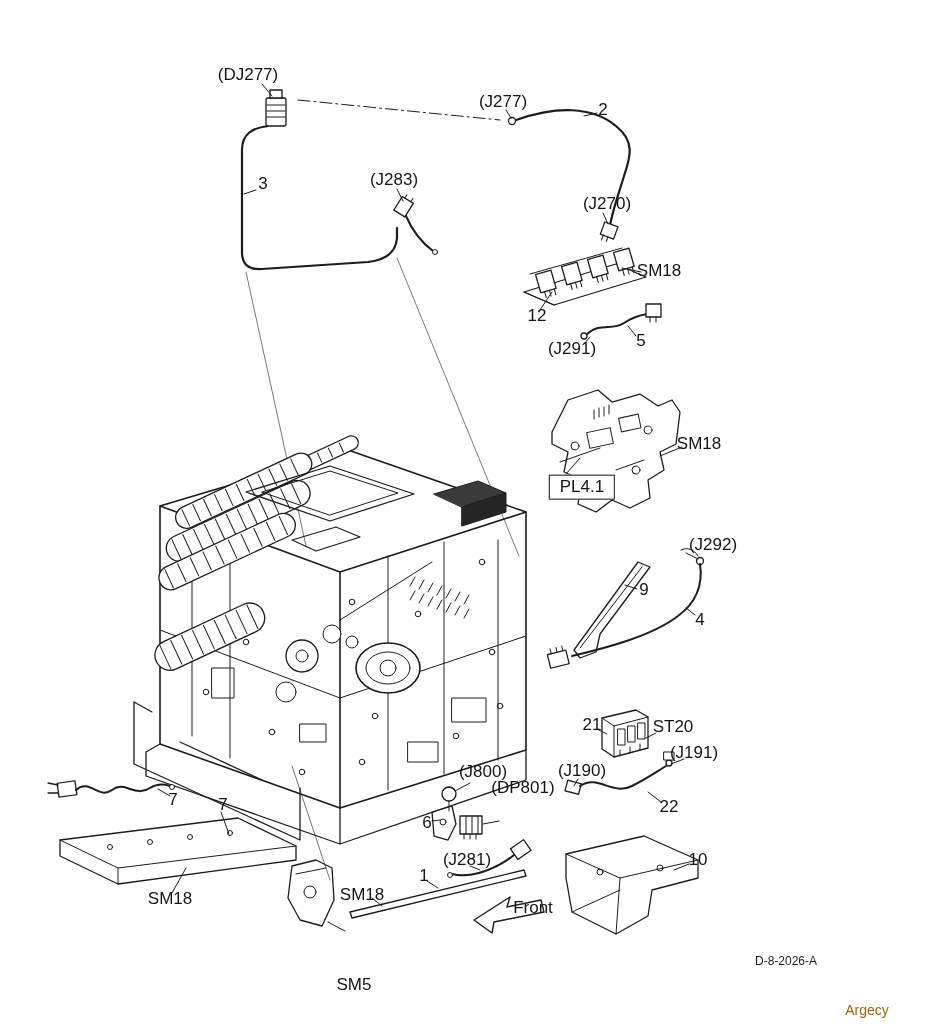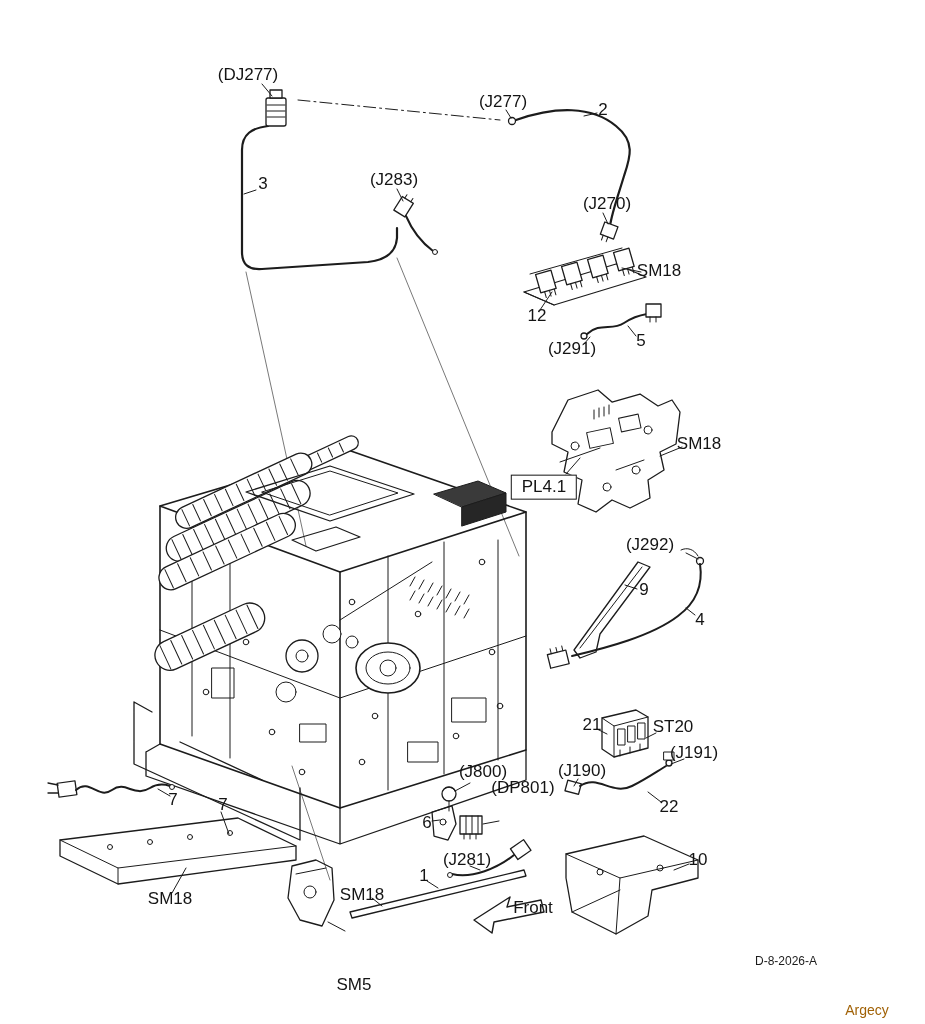--- a/index.html
+++ b/index.html
@@ -279,22 +279,22 @@
   <span class="callout" style="left:503px;top:102px">(J277)</span>
   <span class="callout" style="left:603px;top:110px">2</span>
   <span class="callout" style="left:394px;top:180px">(J283)</span>
   <span class="callout" style="left:263px;top:184px">3</span>
   <span class="callout" style="left:607px;top:204px">(J270)</span>
   <span class="callout" style="left:659px;top:271px">SM18</span>
   <span class="callout" style="left:537px;top:316px">12</span>
   <span class="callout" style="left:641px;top:341px">5</span>
   <span class="callout" style="left:572px;top:349px">(J291)</span>
   <span class="callout" style="left:699px;top:444px">SM18</span>
-  <span class="callout boxed" style="left:544px;top:487px">PL4.1</span>
-  <span class="callout" style="left:650px;top:545px">(J292)</span>
+  <span class="callout boxed" style="left:582px;top:487px">PL4.1</span>
+  <span class="callout" style="left:713px;top:545px">(J292)</span>
   <span class="callout" style="left:644px;top:590px">9</span>
   <span class="callout" style="left:700px;top:620px">4</span>
   <span class="callout" style="left:592px;top:725px">21</span>
   <span class="callout" style="left:673px;top:727px">ST20</span>
   <span class="callout" style="left:694px;top:753px">(J191)</span>
   <span class="callout" style="left:582px;top:771px">(J190)</span>
   <span class="callout" style="left:669px;top:807px">22</span>
   <span class="callout" style="left:483px;top:772px">(J800)</span>
   <span class="callout" style="left:427px;top:823px">6</span>
   <span class="callout" style="left:523px;top:788px">(DP801)</span>

